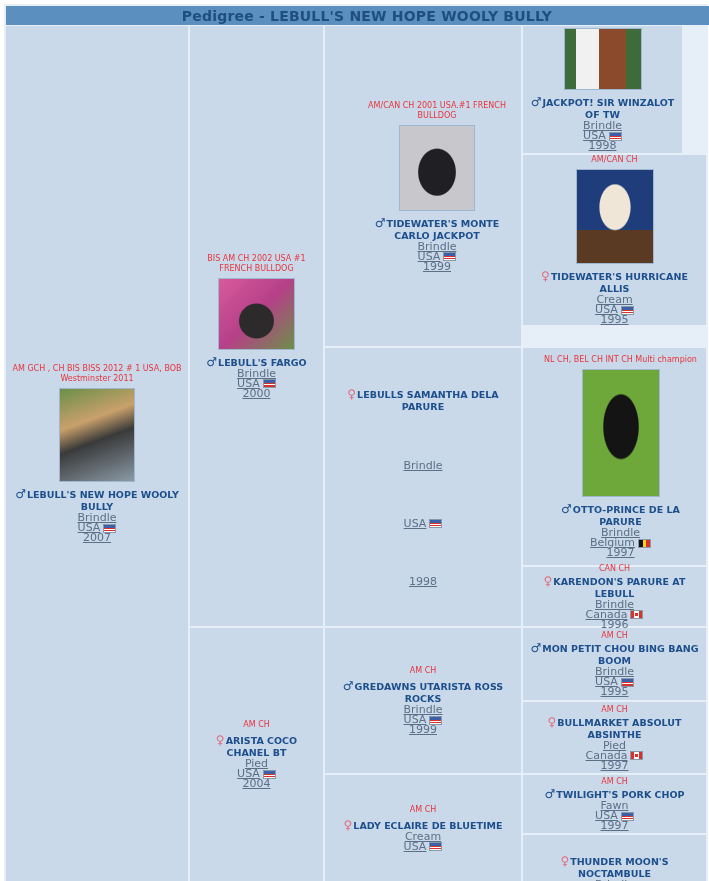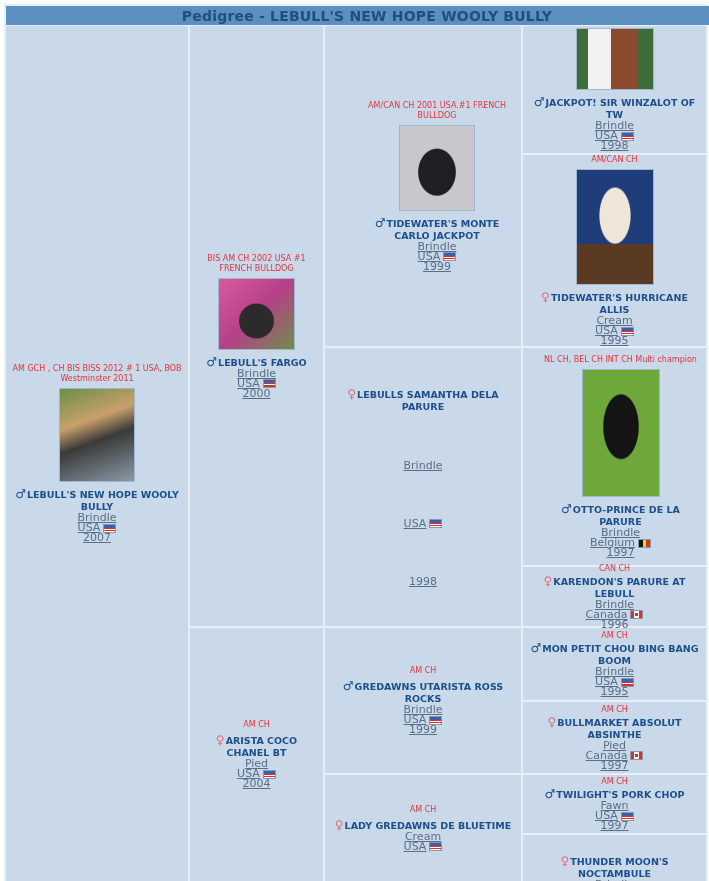--- a/index.html
+++ b/index.html
@@ -82,33 +82,33 @@
   </div>
   <div class="cell" style="left:321px; top:624px; width:196px; height:145px;">
     <div class="title">AM CH</div>
     <div class="name"><span class="sym male">♂</span><span>GREDAWNS UTARISTA ROSS ROCKS</span></div>
     <div class="meta">Brindle</div>
     <div class="meta"><span>USA</span><span class="flag flag-usa"></span></div>
     <div class="meta">1999</div>
   </div>
   <div class="cell" style="left:321px; top:771px; width:196px; height:106px;">
     <div class="title">AM CH</div>
-    <div class="name"><span class="sym female">♀</span><span>LADY GREDAWNS DE BLUETIME</span></div>
+    <div class="name"><span class="sym female">♀</span><span>LADY ECLAIRE DE BLUETIME</span></div>
     <div class="meta">Cream</div>
     <div class="meta"><span>USA</span><span class="flag flag-usa"></span></div>
   </div>
 
-  <div class="cell" style="left:519px; top:22px; width:183px; height:127px;">
+  <div class="cell" style="left:519px; top:22px; width:159px; height:127px;">
     <div class="photo ph-winz" style="width:78px; height:62px;"></div>
     <div class="name"><span class="sym male">♂</span><span>JACKPOT! SIR WINZALOT OF TW</span></div>
     <div class="meta">Brindle</div>
     <div class="meta"><span>USA</span><span class="flag flag-usa"></span></div>
     <div class="meta">1998</div>
   </div>
-  <div class="cell" style="left:519px; top:151px; width:183px; height:191px;">
+  <div class="cell" style="left:519px; top:151px; width:183px; height:170px;">
     <div class="title">AM/CAN CH</div>
     <div class="photo ph-allis" style="width:78px; height:116px;"></div>
     <div class="name"><span class="sym female">♀</span><span>TIDEWATER'S HURRICANE ALLIS</span></div>
     <div class="meta">Cream</div>
     <div class="meta"><span>USA</span><span class="flag flag-usa"></span></div>
     <div class="meta">1995</div>
   </div>
   <div class="cell" style="left:519px; top:344px; width:183px; height:217px;padding-left:16px;">
     <div class="title">NL CH, BEL CH INT CH Multi champion</div>
     <div class="photo ph-otto" style="width:78px; height:128px;"></div>

